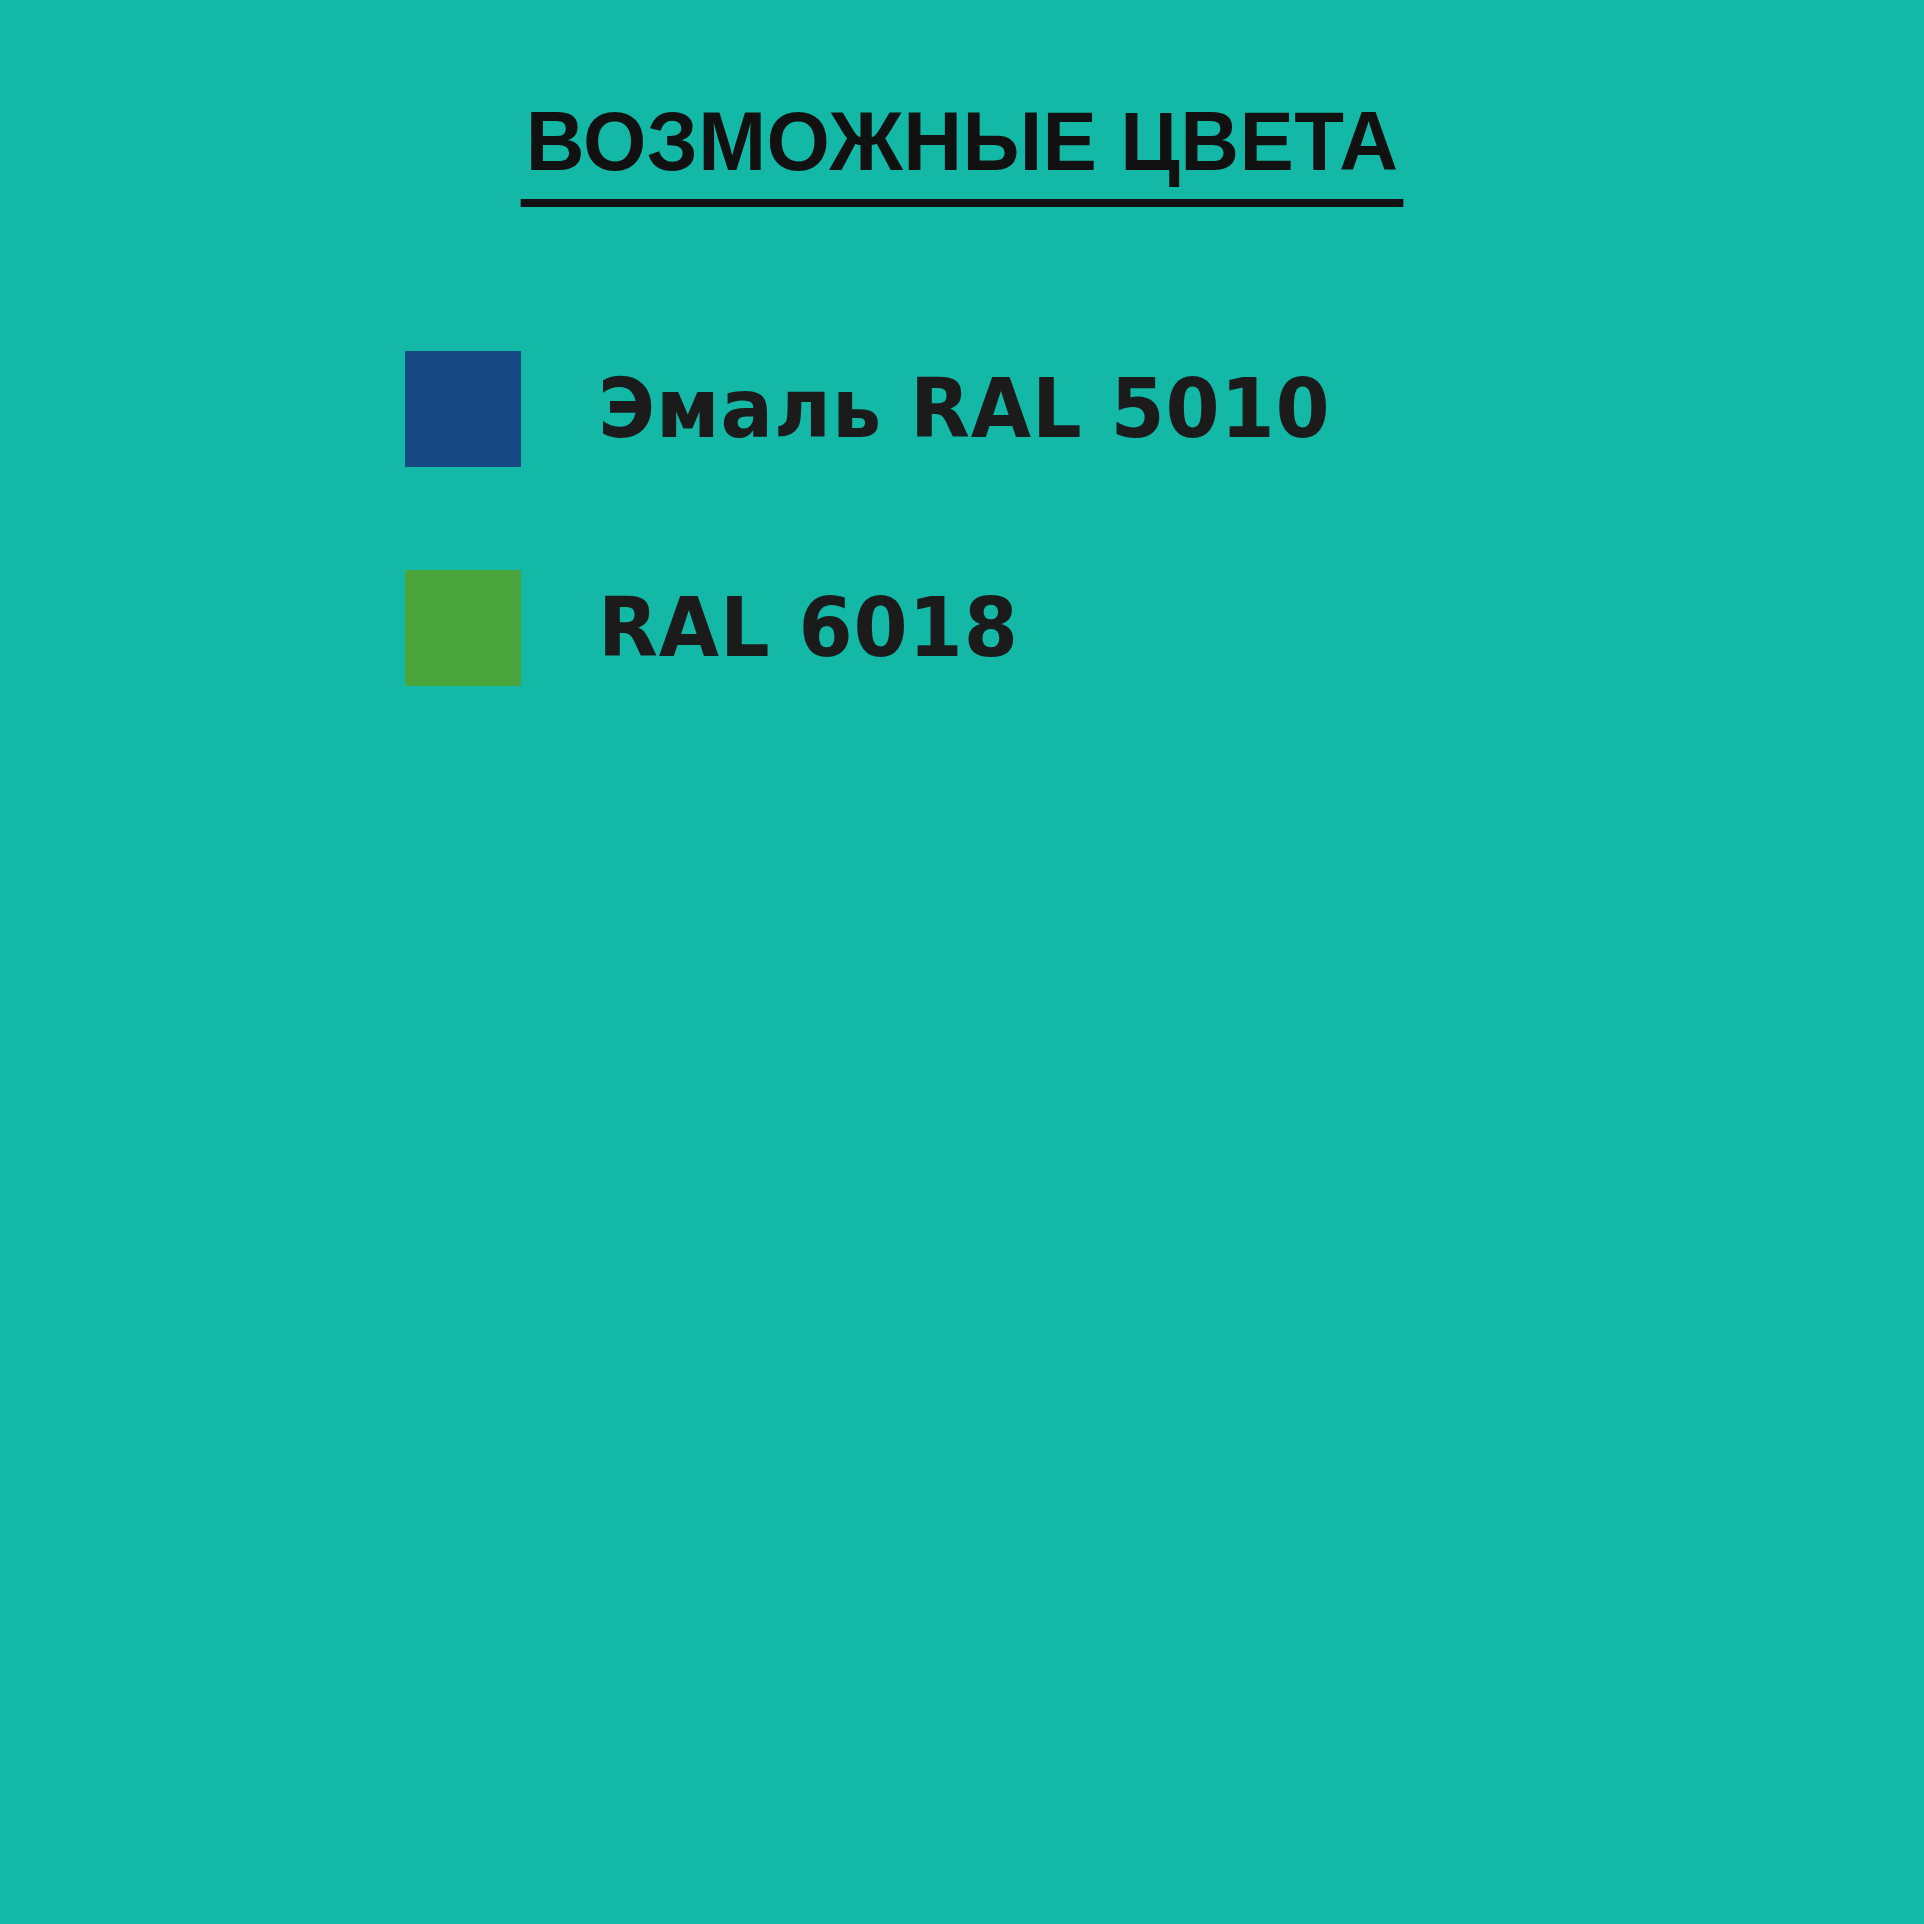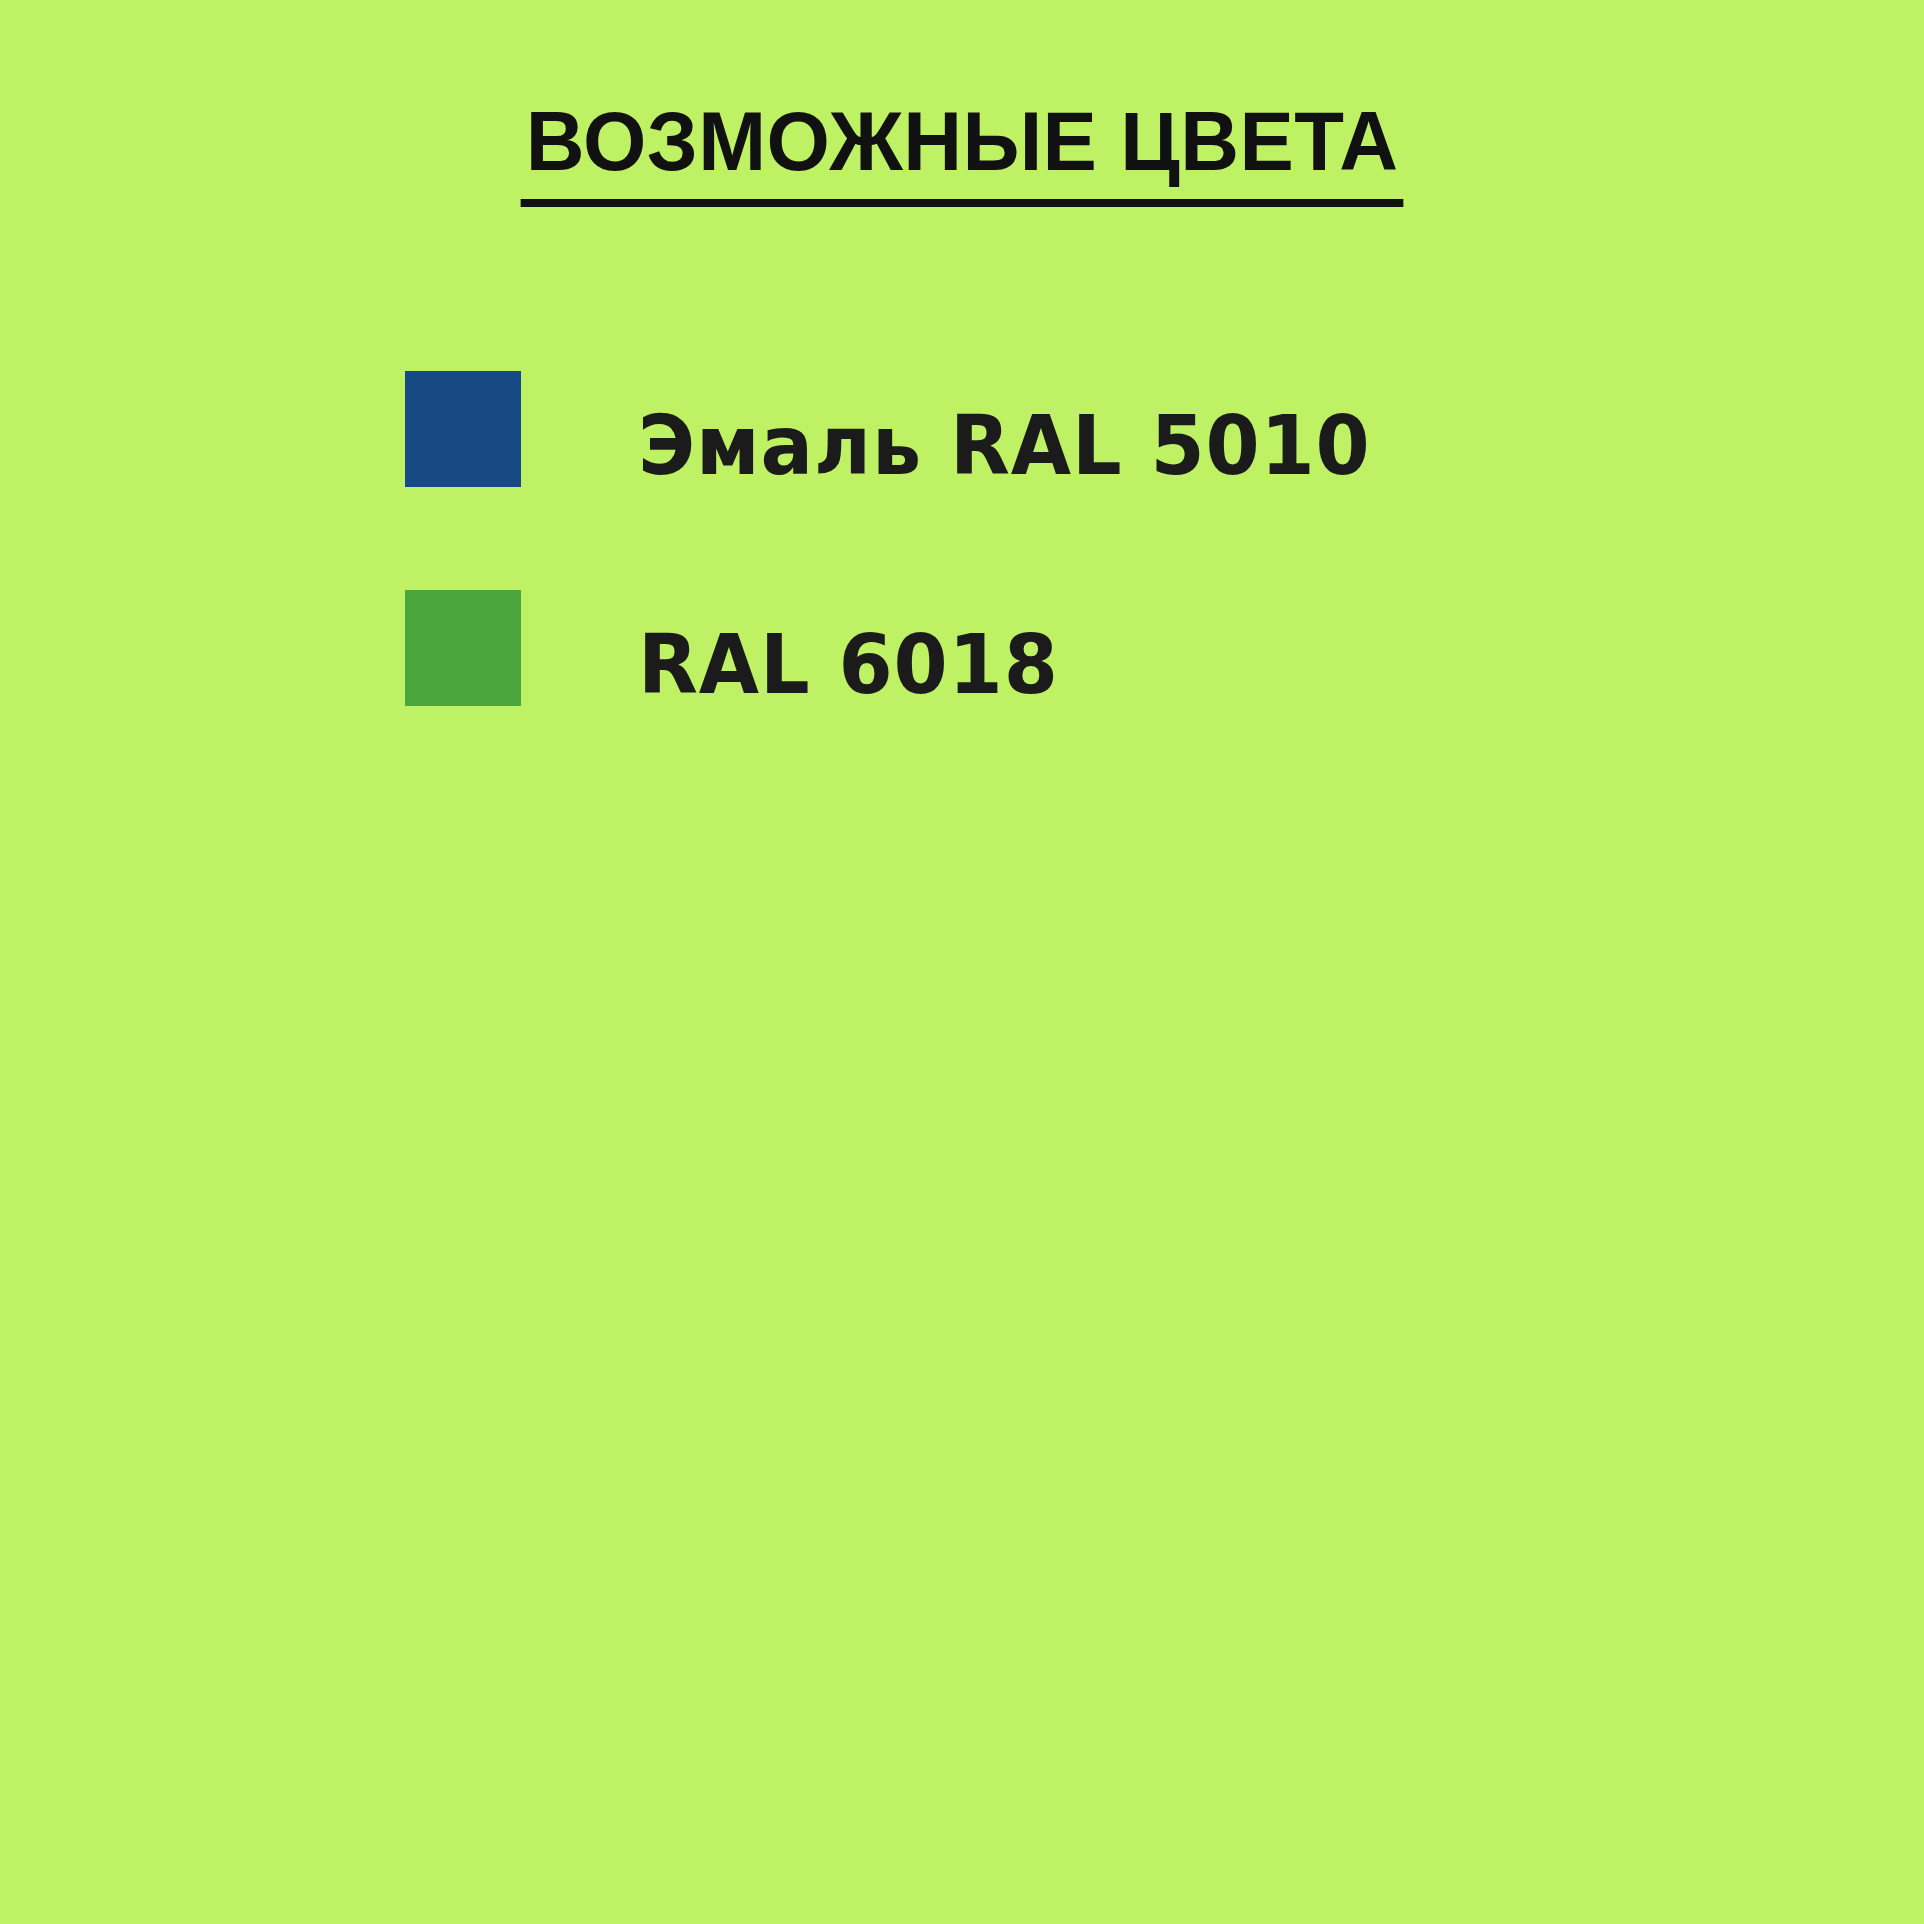--- a/index.html
+++ b/index.html
@@ -12,21 +12,21 @@
     width: 1925px;
     height: 1925px;
     font-family: "Liberation Sans", sans-serif;
     -webkit-font-smoothing: antialiased;
     overflow: hidden;
   }
   .page {
     position: relative;
     width: 1925px;
     height: 1925px;
-    background: #bef264;
+    background: #14b8a6;
     box-sizing: border-box;
   }
   .title-wrap {
     position: absolute;
     left: 0;
     top: 96px;
     width: 1925px;
     text-align: center;
   }
   .title {
@@ -43,24 +43,23 @@
     transform-origin: center;
   }
   .legend {
     position: absolute;
     left: 405px;
     top: 330px;
     width: 1337px;
   }
   .legend-row {
     display: flex;
-    align-items: flex-end;
+    align-items: center;
     height: 157px;
     margin-bottom: 62px;
-    gap: 40px;
   }
   .legend-row:last-child {
     margin-bottom: 0;
   }
   .swatch {
     width: 116px;
     height: 116px;
     flex: 0 0 116px;
     display: block;
   }

